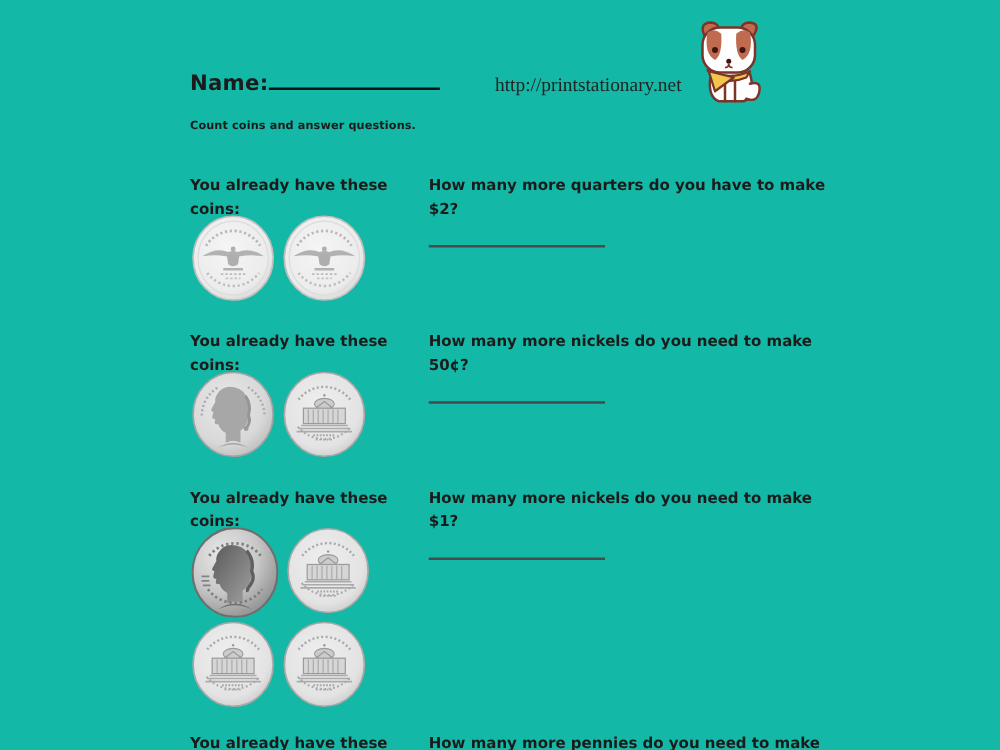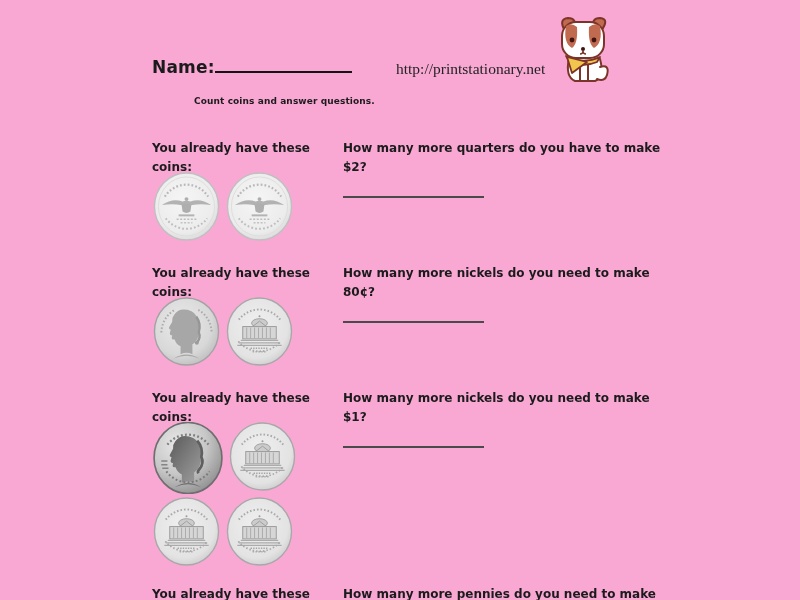--- a/index.html
+++ b/index.html
@@ -1,24 +1,24 @@
 <!DOCTYPE html>
 <html><head>
 <meta charset="utf-8">
 <style>
   html,body{margin:0;padding:0;background:#ffffff;}
-  .page{position:relative;width:800px;height:600px;overflow:hidden;background:#f9a8d4;
+  .page{position:relative;width:800px;height:600px;overflow:hidden;background:#14b8a6;
         font-family:"DejaVu Sans",sans-serif;color:#1b1b1b;}
   
   .name-row{position:absolute;left:152px;top:57px;font-size:17px;font-weight:bold;letter-spacing:.2px;}
   .name-line{display:inline-block;width:137px;height:13px;border-bottom:2.5px solid #141414;}
   .url{position:absolute;left:396px;top:60px;font-family:"Liberation Serif",serif;
        font-size:15.5px;color:#232323;}
   .dog{position:absolute;left:553px;top:15px;}
-  .instruction{position:absolute;left:152px;top:96px;font-size:9px;font-weight:bold;letter-spacing:.1px;margin-left:42px;}
+  .instruction{position:absolute;left:152px;top:96px;font-size:9px;font-weight:bold;letter-spacing:.1px;}
   
   .section{position:absolute;left:152px;width:648px;}
   .s1{top:139px}.s2{top:264px}.s3{top:389px}.s4{top:585px}
   .label-col,.q-col{font-size:12px;font-weight:bold;line-height:19px;white-space:nowrap;}
   .label-col{position:absolute;left:0;top:0;}
   .q-col{position:absolute;left:191px;top:0;}
   .coins{position:absolute;left:1px;top:33px;display:flex;flex-wrap:wrap;gap:3px 6px;width:152px;}
   .coin{display:block;line-height:0;}
   .answer-line{position:absolute;left:191px;top:57px;width:141px;height:0;border-top:2px solid #4a4a4a;}
 </style>
@@ -110,21 +110,21 @@
     <div class="answer-line"></div>
   </div>
 
   <div class="section s2">
     <div class="label-col">
       <div>You already have these</div>
       <div>coins:</div>
     </div>
     <div class="q-col">
       <div>How many more nickels do you need to make</div>
-      <div>80¢?</div>
+      <div>50¢?</div>
     </div>
     <div class="coins">
         <span class="coin"><svg viewBox="0 0 68 70" width="67" height="69">
             <defs>
               <radialGradient id="gnh" cx="42%" cy="38%" r="68%">
                 <stop offset="0%" stop-color="#eaeaea"></stop>
                 <stop offset="70%" stop-color="#d8d8d8"></stop>
                 <stop offset="100%" stop-color="#bcbcbc"></stop>
               </radialGradient>
             </defs>

